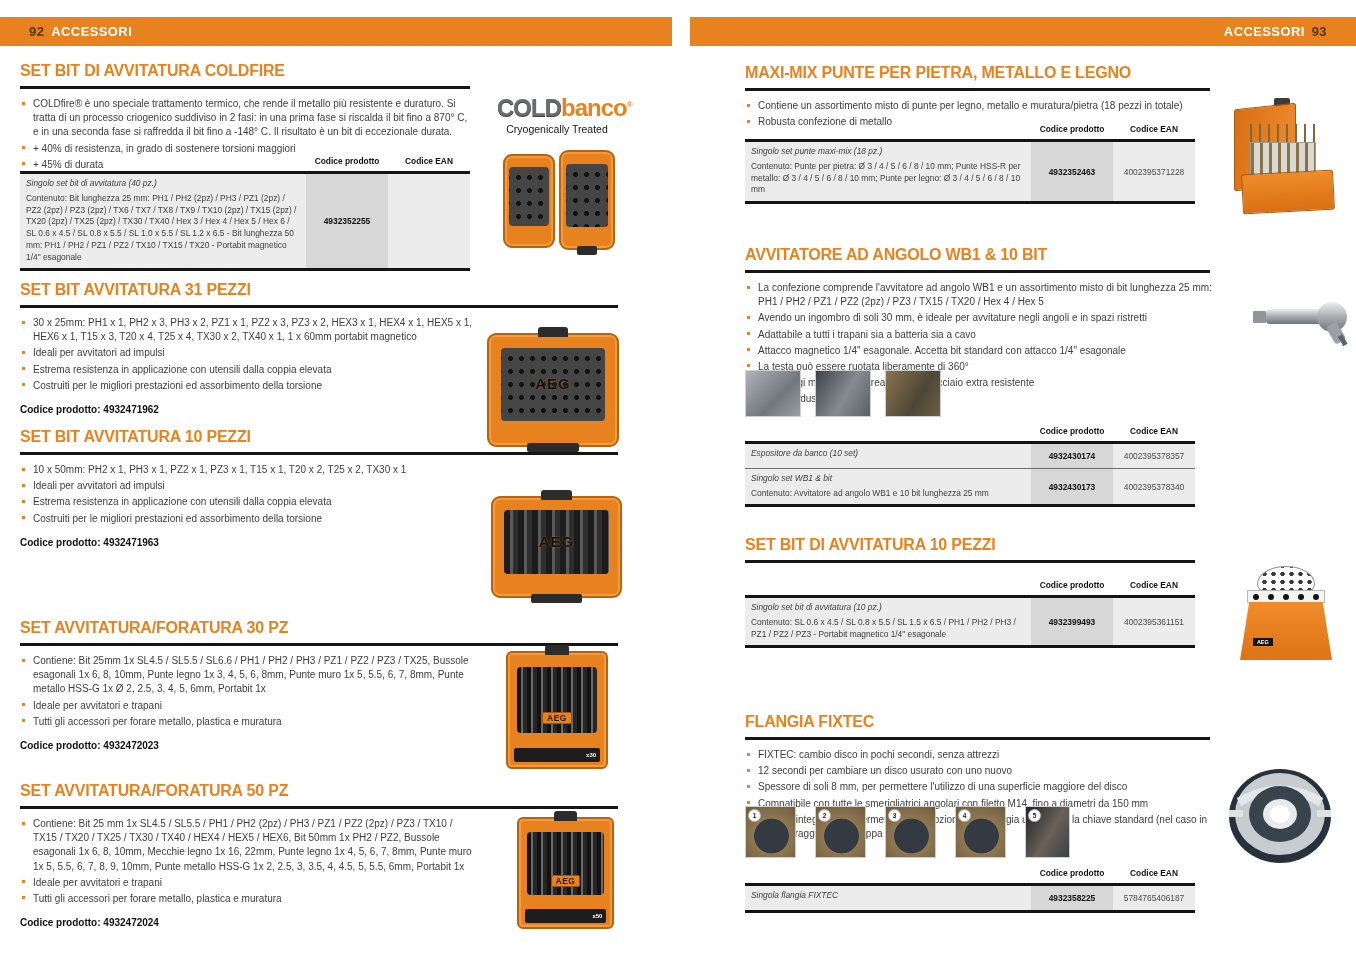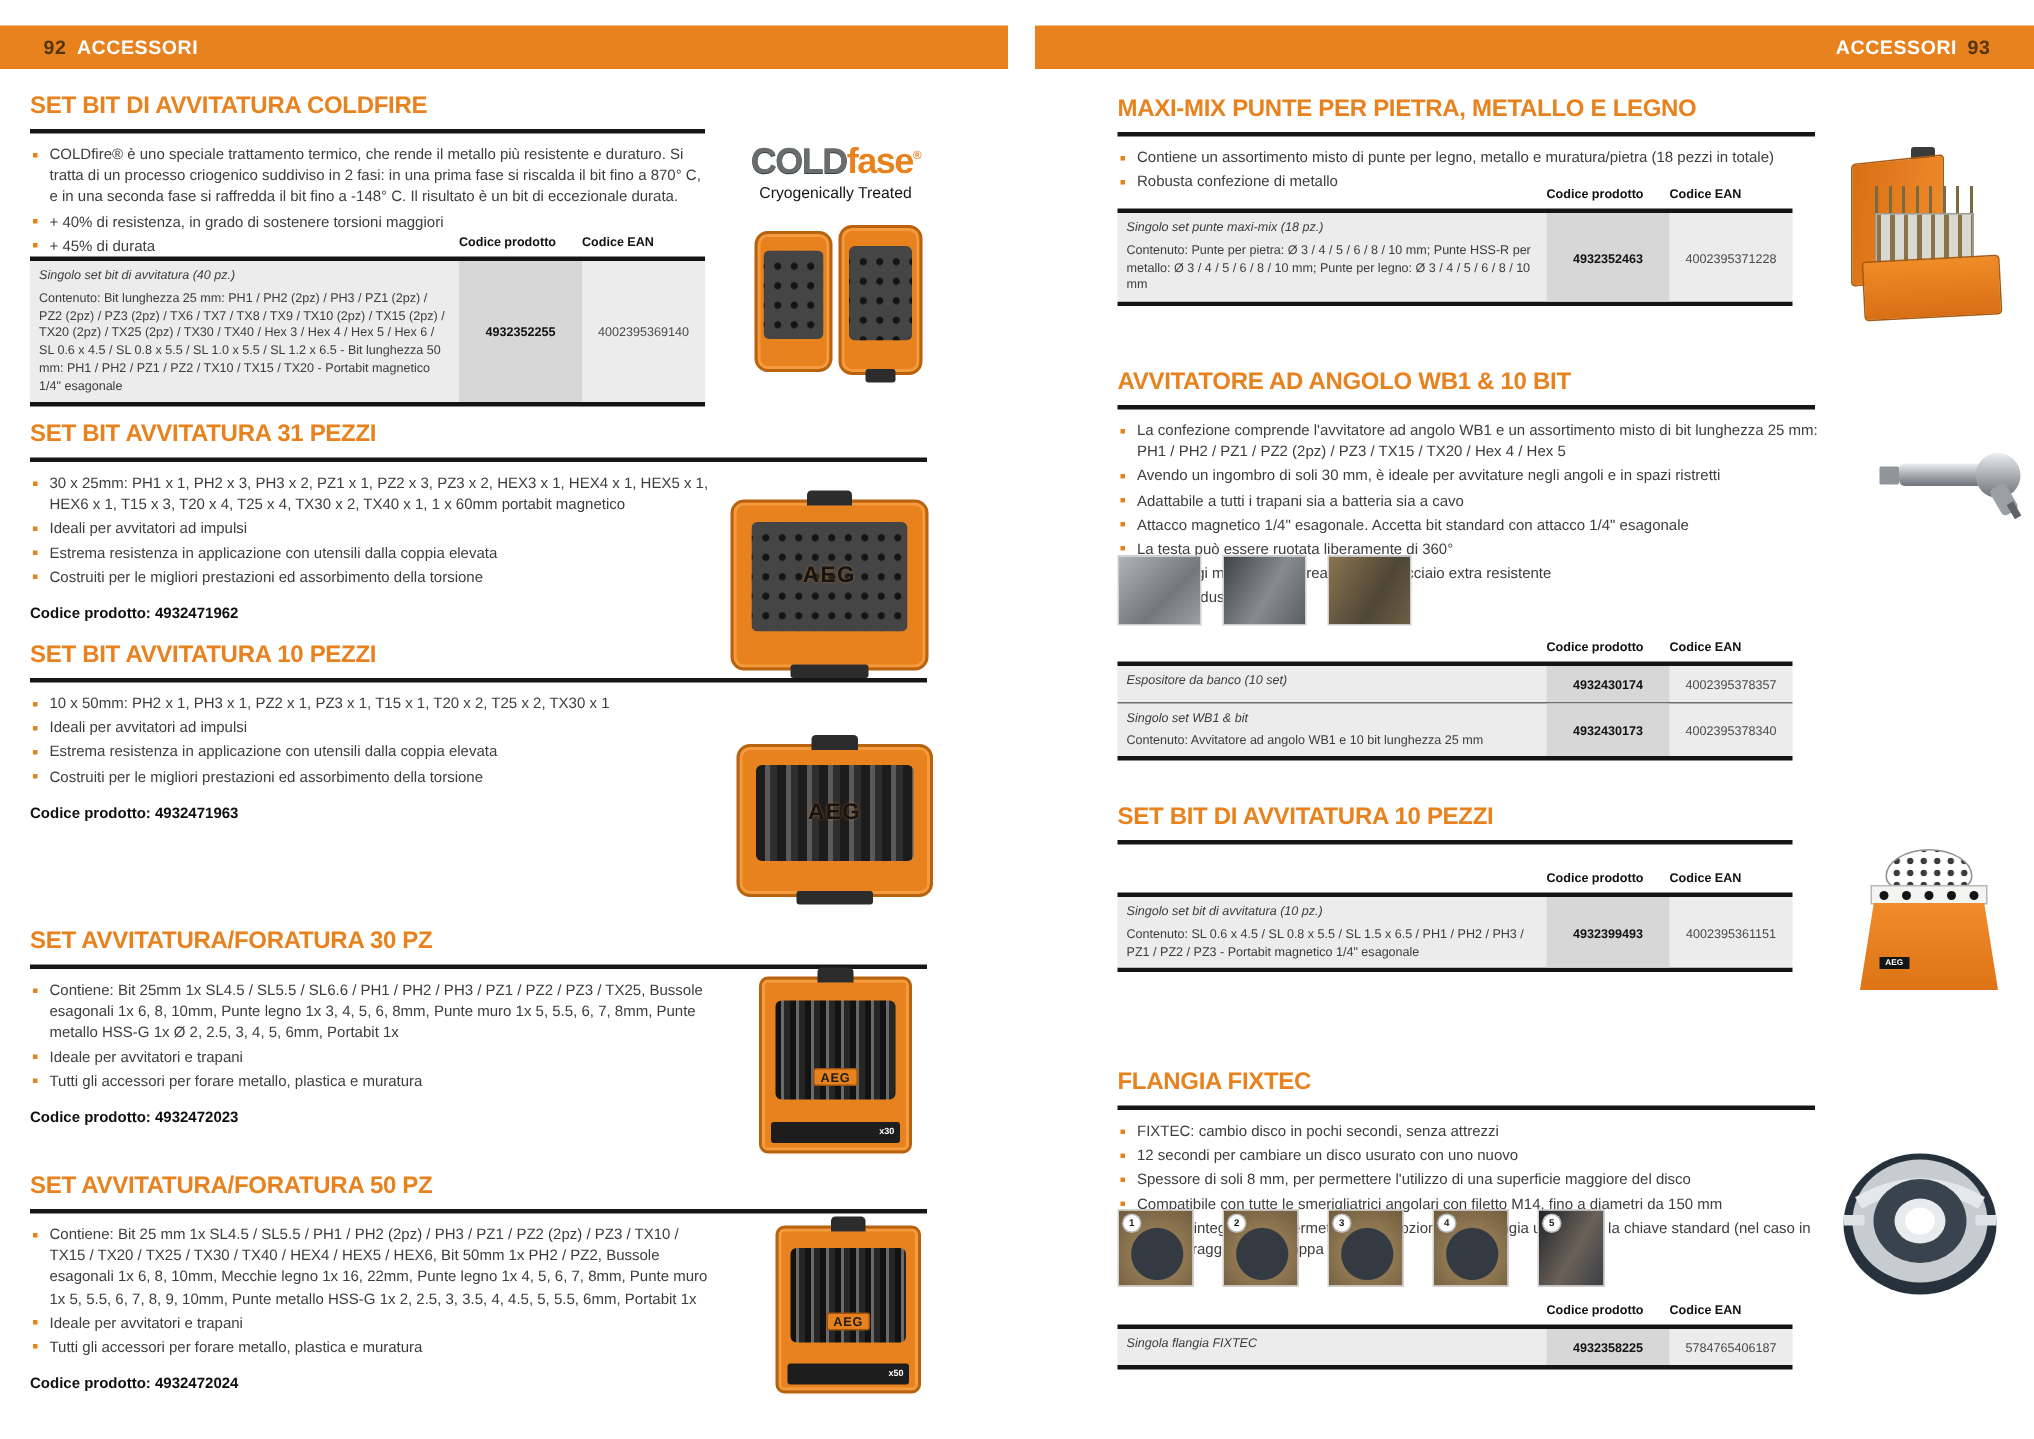--- a/index.html
+++ b/index.html
@@ -19,21 +19,21 @@
   .sec-title { color:#E8821E; font-size:16px; font-weight:bold; letter-spacing:-0.2px; margin-bottom:6px; white-space:nowrap; }
   .rule { height:3px; background:#161616; margin-bottom:8px; }
   .bullets { list-style:none; }
   .bullets li { position:relative; padding-left:13px; font-size:10px; line-height:1.42; color:#3d3d3d; margin-bottom:2px; }
   .bullets li::before { content:""; position:absolute; left:2px; top:4.5px; width:3px; height:3px; background:#E8821E; }
   .code-line { margin-top:11px; font-size:10px; font-weight:bold; color:#101010; }
 
   
   .ptable { position:absolute; width:450px; font-size:8.4px; }
   .ptable-head { display:grid; grid-template-columns:1fr 82px 82px; margin-bottom:3px; }
-  .ptable-head .col-h { font-weight:bold; color:#111; padding-bottom:2px; }
+  .ptable-head .col-h { text-align:center; font-weight:bold; color:#111; padding-bottom:2px; }
   .ptable-body { border-top:3px solid #141414; border-bottom:3px solid #141414; }
   .prow { display:grid; grid-template-columns:1fr 82px 82px; background:#ececec; }
   .prow + .prow { border-top:1px solid #6f6f6f; }
   .pdesc { padding:4px 8px 5px 6px; color:#3d3d3d; line-height:1.4; }
   .pdesc .t { margin-bottom:3px;font-style:italic; }
   .pcode { background:#d7d7d7; font-weight:bold; color:#111; display:flex; align-items:center; justify-content:center; text-align:center; }
   .pean  { display:flex; align-items:center; justify-content:center; color:#4a4a4a; text-align:center; }
 
   
   .coldfire { position:absolute; left:497px; top:94px; width:120px; text-align:center; }
@@ -117,26 +117,25 @@
       <div class="col-h">Codice prodotto</div>
       <div class="col-h">Codice EAN</div>
     </div>
     <div class="ptable-body">
       <div class="prow">
         <div class="pdesc">
           <div class="t">Singolo set bit di avvitatura (40 pz.)</div>
           <div class="b">Contenuto: Bit lunghezza 25 mm: PH1 / PH2 (2pz) / PH3 / PZ1 (2pz) / PZ2 (2pz) / PZ3 (2pz) / TX6 / TX7 / TX8 / TX9 / TX10 (2pz) / TX15 (2pz) / TX20 (2pz) / TX25 (2pz) / TX30 / TX40 / Hex 3 / Hex 4 / Hex 5 / Hex 6 / SL 0.6 x 4.5 / SL 0.8 x 5.5 / SL 1.0 x 5.5 / SL 1.2 x 6.5 - Bit lunghezza 50 mm: PH1 / PH2 / PZ1 / PZ2 / TX10 / TX15 / TX20 - Portabit magnetico 1/4" esagonale</div>
         </div>
         <div class="pcode">4932352255</div>
-        <div class="pean">4002395369140</div>
       </div>
     </div>
   </div>
   <div class="coldfire">
-    <div class="line1"><span class="cold">COLD</span><span class="fire">fase</span><span class="reg">®</span></div>
+    <div class="line1"><span class="cold">COLD</span><span class="fire">banco</span><span class="reg">®</span></div>
     <div class="tag">Cryogenically Treated</div>
   </div>
   <div class="imgbox" style="left:503px; top:150px; width:112px; height:102px;">
     <div class="case" style="left:0; top:4px; width:52px; height:94px;">
         <div class="inner dots"></div>
       </div>
     <div class="case" style="left:56px; top:0; width:56px; height:100px;">
         <div class="inner dots"></div>
         <div class="tab"></div>
       </div>

